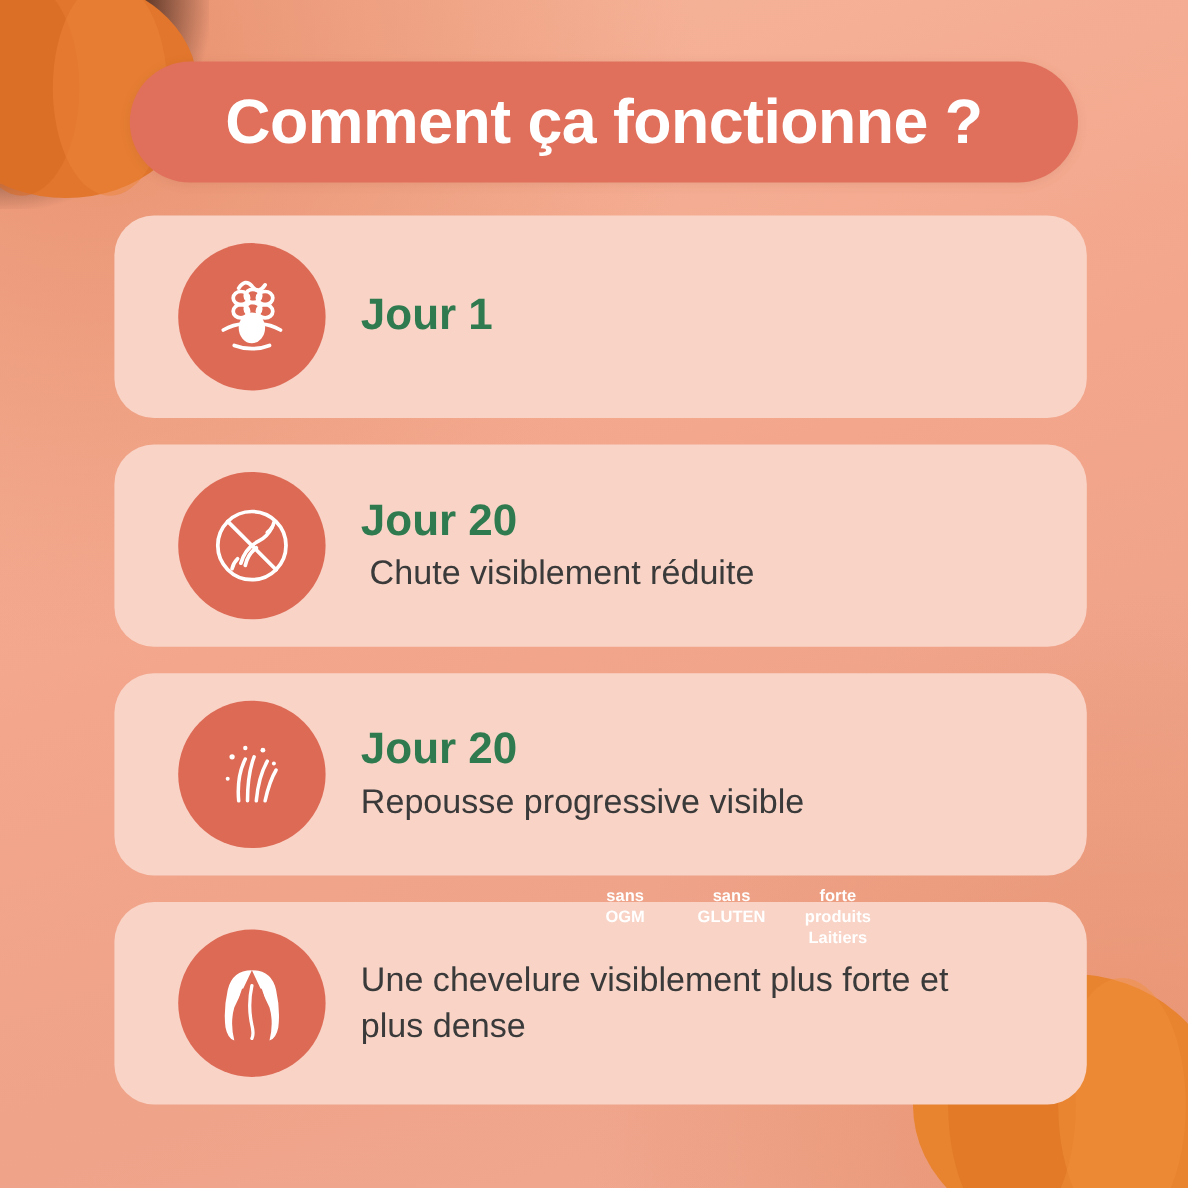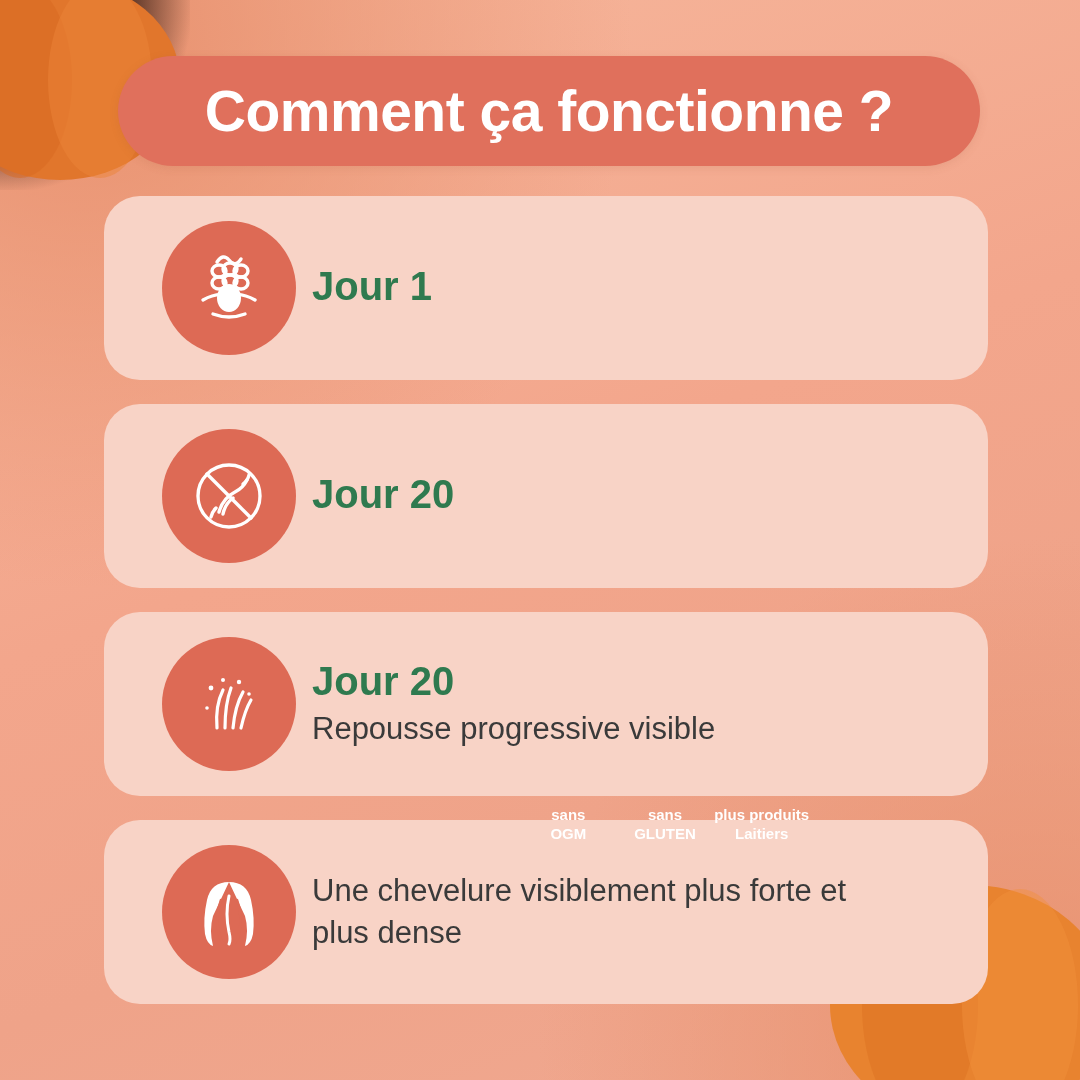--- a/index.html
+++ b/index.html
@@ -99,21 +99,21 @@
     border-radius: 50%;
     background: #dd6a55;
     display: flex;
     align-items: center;
     justify-content: center;
   }
   .card-icon svg {
     display: block;
   }
   .card-body {
-    margin-left: 16px;
+    margin-left: 32px;
     padding-right: 30px;
   }
   .card-day {
     color: #2f7a4f;
     font-size: 40px;
     font-weight: bold;
     line-height: 1.18;
     margin-bottom: 2px;
   }
   .card-desc {
@@ -195,20 +195,21 @@
           <circle cx="46" cy="46" r="31"></circle>
           <line x1="24" y1="24" x2="68" y2="68"></line>
           <path d="M36 62 q4 -14 16 -20 q8 -4 12 -12"></path>
           <path d="M40 64 q2 -10 10 -16"></path>
           <path d="M33 58 q-4 4 -5 9"></path>
           <path d="M60 34 q5 -4 6 -9"></path>
         </svg>
       </div>
       <div class="card-body">
         <div class="card-day indent">Jour 20</div>
+        <div class="card-desc">Chute visiblement réduite</div>
       </div>
     </div>
 
     <div class="card">
       <div class="card-icon">
         <svg width="92" height="92" viewBox="0 0 92 92" fill="none" stroke="#ffffff" stroke-width="3.2" stroke-linecap="round">
           <path d="M34 70 q-2 -22 6 -38"></path>
           <path d="M42 70 q0 -24 6 -40"></path>
           <path d="M50 70 q2 -22 10 -36"></path>
           <path d="M58 70 q4 -18 10 -28"></path>
@@ -245,18 +246,18 @@
   <div class="freefrom">
     <div>
       <span>sans</span><br>
       <span>OGM</span>
     </div>
     <div>
       <span>sans</span><br>
       <span>GLUTEN</span>
     </div>
     <div>
-      <span>plus produits</span><br>
+      <span>forte produits</span><br>
       <span>Laitiers</span>
     </div>
   </div>
 
 </div>
 
 </body></html>

